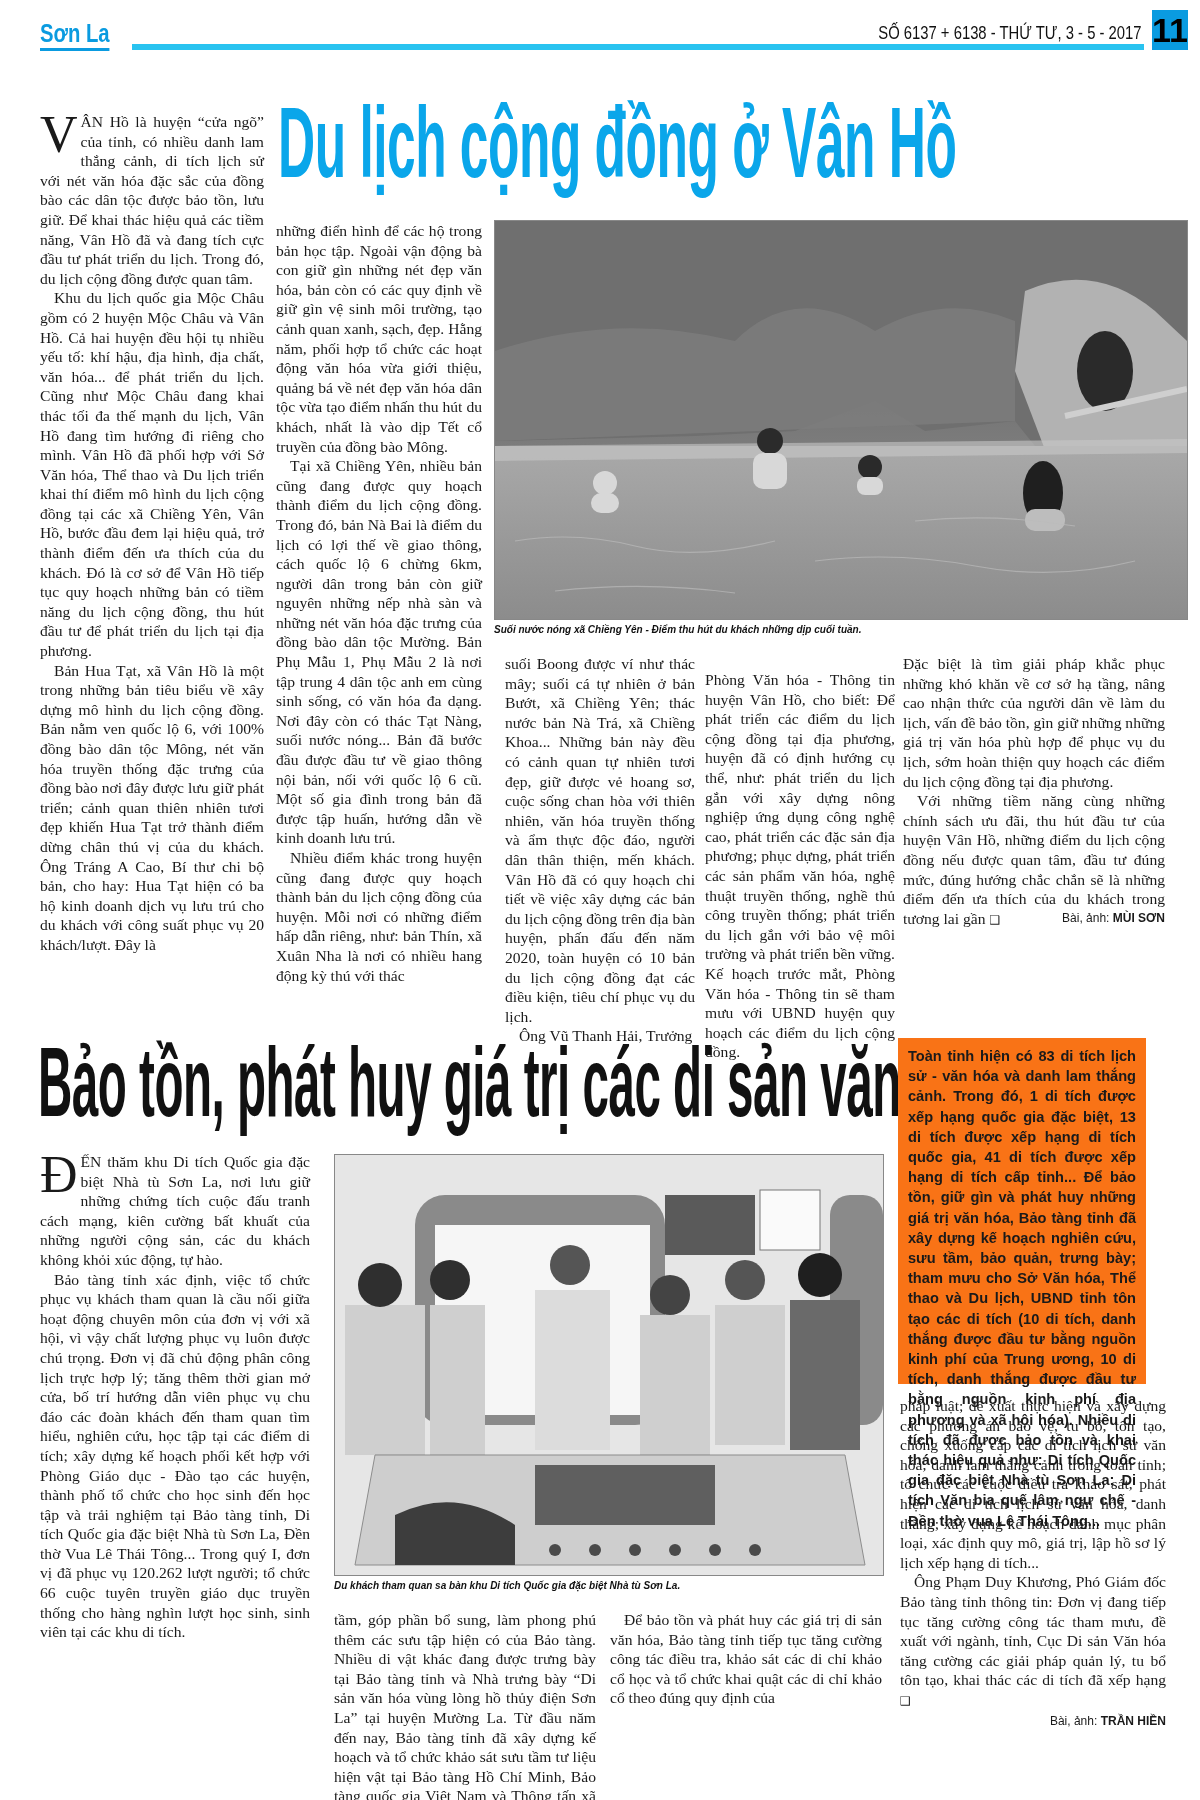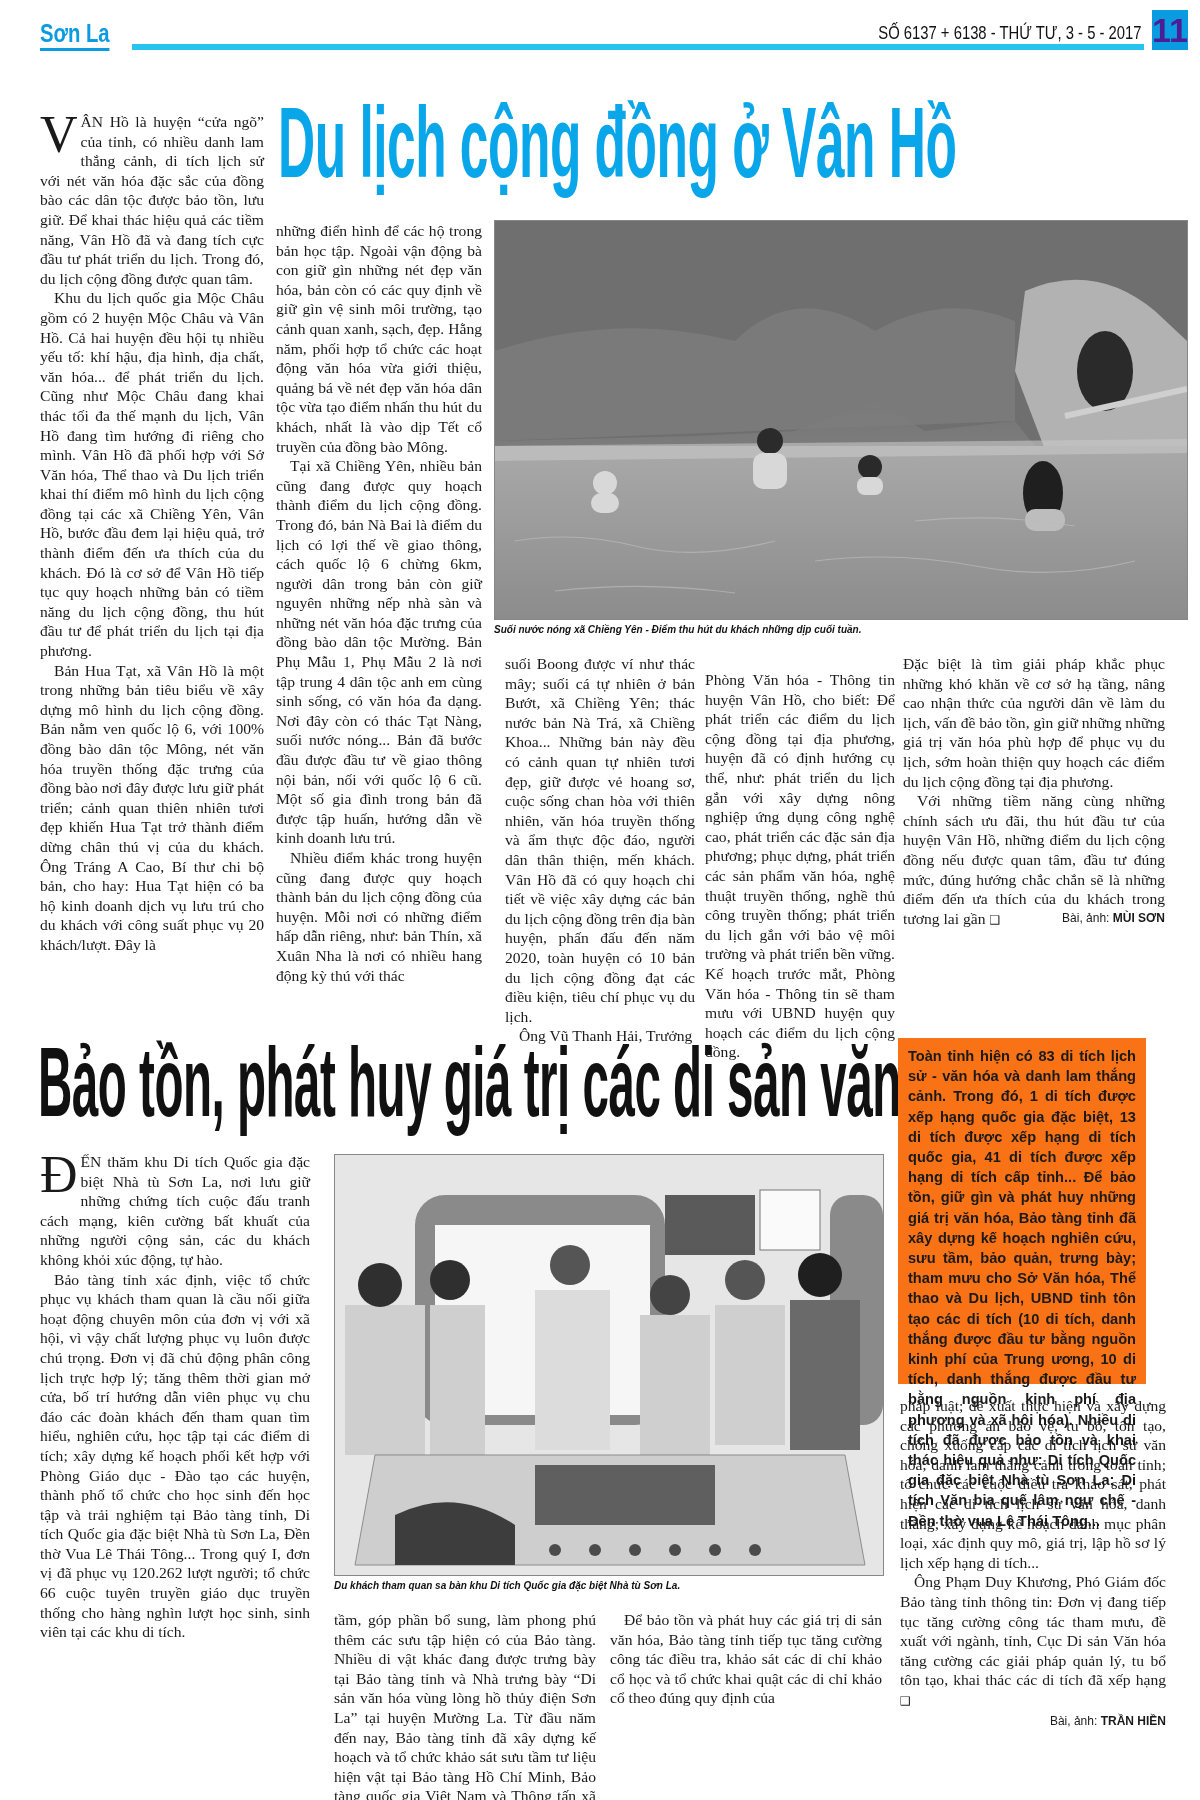--- a/index.html
+++ b/index.html
@@ -6,21 +6,21 @@
   body { width:1200px; height:1800px; background:#ffffff; position:relative; overflow:hidden;
          font-family:"Liberation Serif", "DejaVu Serif", serif; color:#1a1a1a; }
   .abs { position:absolute; }
   
   #section-name { left:40px; top:18px; font-family:"Liberation Sans", sans-serif; font-weight:bold;
       font-size:26px; color:#0a9be0; transform:scaleX(0.78); transform-origin:left top; letter-spacing:0px;
       border-bottom:3px solid #0a9be0; line-height:30px; }
   #header-rule { left:132px; top:44px; width:1012px; height:6px; background:#29c3f0; }
   #issue-info { right:58px; top:22px; font-family:"Liberation Sans", sans-serif; font-size:19px;
       color:#111; transform:scaleX(0.78); transform-origin:right top; white-space:nowrap; }
-  #page-number { left:1152px; top:10px; width:36px; height:40px; background:#0a9be0; color:#4c1d95;
+  #page-number { left:1152px; top:10px; width:36px; height:40px; background:#0a9be0; color:#000000;
       font-family:"Liberation Sans", sans-serif; font-weight:bold; font-size:34px; line-height:40px; text-align:center; }
 
   .col { position:absolute; font-size:15.6px; line-height:19.6px; text-align:justify; hyphens:none; }
   .col p { margin:0; text-indent:14px; }
   .col p.noindent { text-indent:0; }
   .dropcap { float:left; font-size:52px; line-height:42px; margin:2px 3px 0 0; font-family:"Liberation Serif", serif; }
 
   .headline { position:absolute; font-family:"Liberation Sans", sans-serif; font-weight:bold; white-space:nowrap;
       transform-origin:left top; }
   #headline-1 { left:278px; top:90px; font-size:100px; line-height:104px; color:#0aa6ea; transform:scaleX(0.515); letter-spacing:-1px; }

